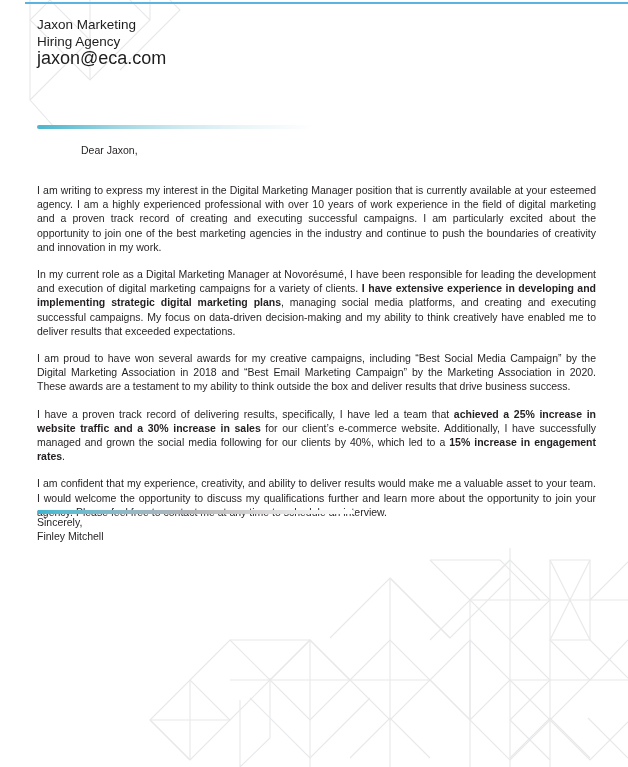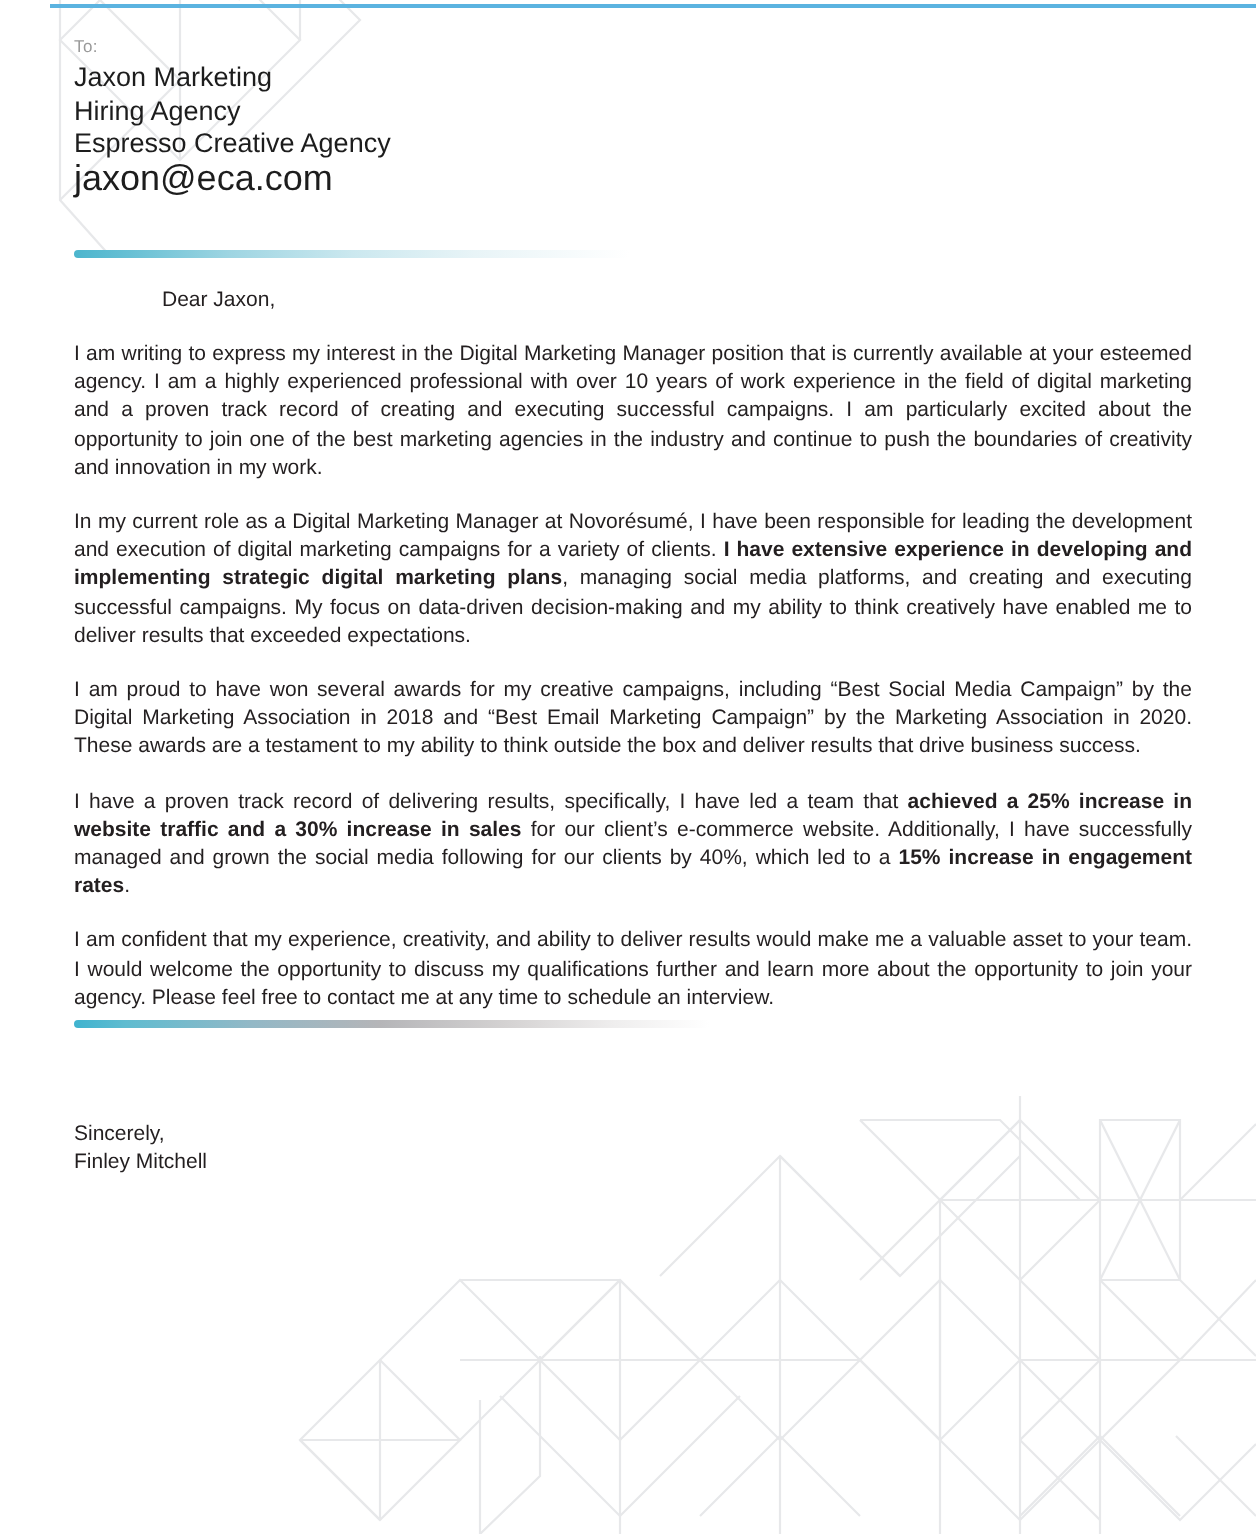--- a/index.html
+++ b/index.html
@@ -88,38 +88,38 @@
 
   .body-block {
     position: absolute;
     left: 37px;
     top: 143px;
     width: 559px;
   }
   .salutation {
     font-size: 10.5px;
     line-height: 14px;
-    margin: 0 0 13px 0;
+    margin: 0 0 26px 0;
     padding-left: 44px;
   }
   p.para {
     font-size: 10.5px;
     line-height: 14.2px;
     text-align: justify;
     margin: 0 0 13px 0;
     color: #231f20;
   }
   p.para:last-child { margin-bottom: 0; }
   p.para b { font-weight: bold; }
   .thanks { margin-bottom: 0; text-align: left; }
 
   .sign-block {
     position: absolute;
     left: 37px;
-    top: 561px;
+    top: 516px;
   }
   .sign-line {
     font-size: 10.5px;
     line-height: 13.5px;
     color: #231f20;
   }
 </style>
 </head>
 <body>
 
@@ -187,24 +187,22 @@
       <path d="M588 170 L628 210"></path>
       <path d="M510 210 L550 170 L590 210"></path>
     </g>
   </svg>
 
   <div class="top-rule"></div>
 
   <div class="content">
 
     <div class="header-block">
-      <div class="to-label">To:</div>
       <div class="addr-line">Jaxon Marketing</div>
       <div class="addr-line">Hiring Agency</div>
-      <div class="addr-line">Espresso Creative Agency</div>
       <div class="addr-line email">jaxon@eca.com</div>
     </div>
 
     <div class="divider divider-top"></div>
 
     <div class="body-block">
 
       <p class="salutation">Dear Jaxon,</p>
 
       <p class="para">I am writing to express my interest in the Digital Marketing Manager position that is currently available at your esteemed agency. I am a highly experienced professional with over 10 years of work experience in the field of digital marketing and a proven track record of creating and executing successful campaigns. I am particularly excited about the opportunity to join one of the best marketing agencies in the industry and continue to push the boundaries of creativity and innovation in my work.</p>

